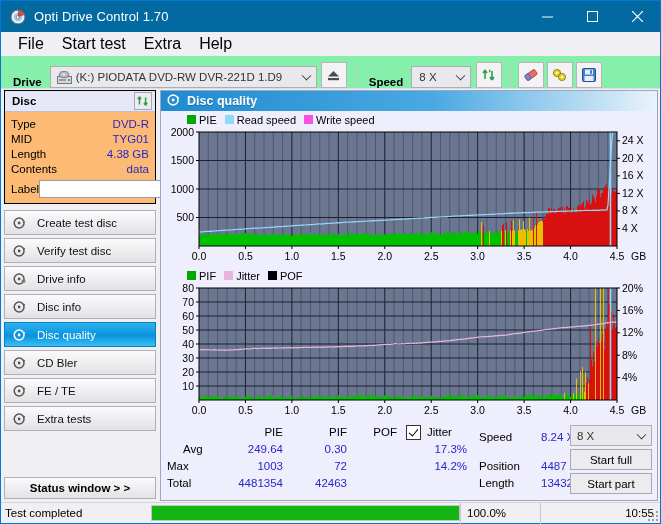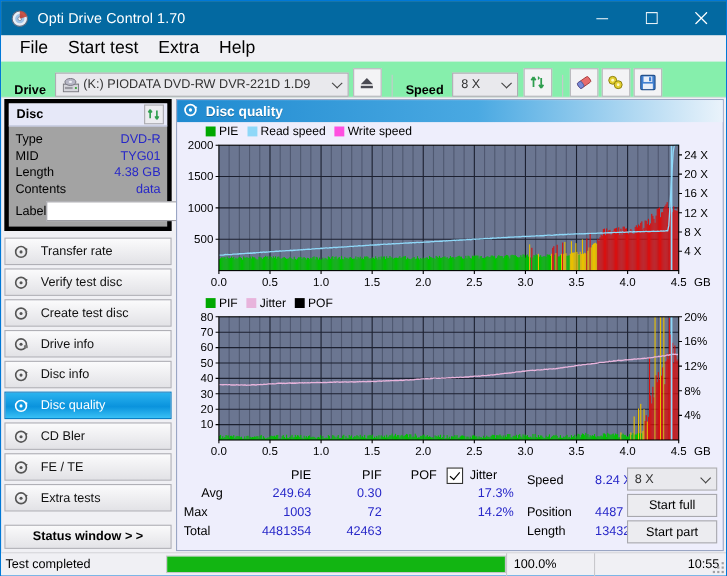--- a/index.html
+++ b/index.html
@@ -52,21 +52,21 @@
     width:26px;height:26px;background:#f3f3f5;border:1px solid #b5b5ba;
     display:flex;align-items:center;justify-content:center;margin-right:3px;
   }
   .sep{width:1px;height:20px;background:#c8c8cc;margin:0 6px;}
 
   
   .body-area{position:absolute;left:0;top:88px;right:0;bottom:22px;}
 
   
   .leftcol{position:absolute;left:3px;top:1px;width:152px;bottom:0;}
-  .panel-disc{border:4px solid #000000;background:#a3a3a3;}
+  .panel-disc{border:1px solid #000000;background:#fdba74;}
   .panel-hdr{height:21px;background:#e6e8f8;display:flex;align-items:center;
              padding:0 3px;border-bottom:1px solid #b9c0d8;}
   .panel-hdr .ttl{font-weight:bold;font-size:11.5px;margin-left:4px;flex:1;}
   .sq-btn{width:18px;height:18px;border:1px solid #a8a8ae;background:#ececf0;
           display:flex;align-items:center;justify-content:center;}
   .disc-rows{padding:4px 6px 5px 6px;}
   .drow{display:flex;justify-content:space-between;align-items:center;height:15px;font-size:11.5px;}
   .drow .k{color:#000;}
   .drow .v{color:#2727c8;}
   .labelrow{display:flex;align-items:center;margin-top:4px;}
@@ -274,44 +274,34 @@
           </div>
         </div>
       </div>
 
       <div class="navlist">
         <div class="navbtn">
           <span class="nico">
               <svg width="14" height="14" viewBox="0 0 16 16">
                 <circle cx="7" cy="8" r="5.6" fill="none" stroke="#555" stroke-width="1.7"></circle>
                 <circle cx="7" cy="8" r="1.6" fill="#555"></circle>
-                <path d="M12 4 l2 1 -2 2 z" fill="#555"></path>
+                <path d="M11 5 l3 1 -3 2 z" fill="#777"></path>
               </svg>
             </span>
-          <span class="ntxt">Transfer rate</span>
+          <span class="ntxt">Create test disc</span>
         </div>
         <div class="navbtn">
           <span class="nico">
               <svg width="14" height="14" viewBox="0 0 16 16">
                 <circle cx="7" cy="8" r="5.6" fill="none" stroke="#555" stroke-width="1.7"></circle>
                 <circle cx="7" cy="8" r="1.6" fill="#555"></circle>
                 <path d="M12 4 l2 1 -2 2 z" fill="#555"></path>
               </svg>
             </span>
           <span class="ntxt">Verify test disc</span>
-        </div>
-        <div class="navbtn">
-          <span class="nico">
-              <svg width="14" height="14" viewBox="0 0 16 16">
-                <circle cx="7" cy="8" r="5.6" fill="none" stroke="#555" stroke-width="1.7"></circle>
-                <circle cx="7" cy="8" r="1.6" fill="#555"></circle>
-                <path d="M11 5 l3 1 -3 2 z" fill="#777"></path>
-              </svg>
-            </span>
-          <span class="ntxt">Create test disc</span>
         </div>
         <div class="navbtn">
           <span class="nico">
               <svg width="14" height="14" viewBox="0 0 16 16">
                 <circle cx="7" cy="8" r="5.6" fill="none" stroke="#555" stroke-width="1.7"></circle>
                 <circle cx="7" cy="8" r="1.6" fill="#555"></circle>
                 <rect x="10" y="9" width="4" height="3" fill="#777"></rect>
               </svg>
             </span>
           <span class="ntxt">Drive info</span>

